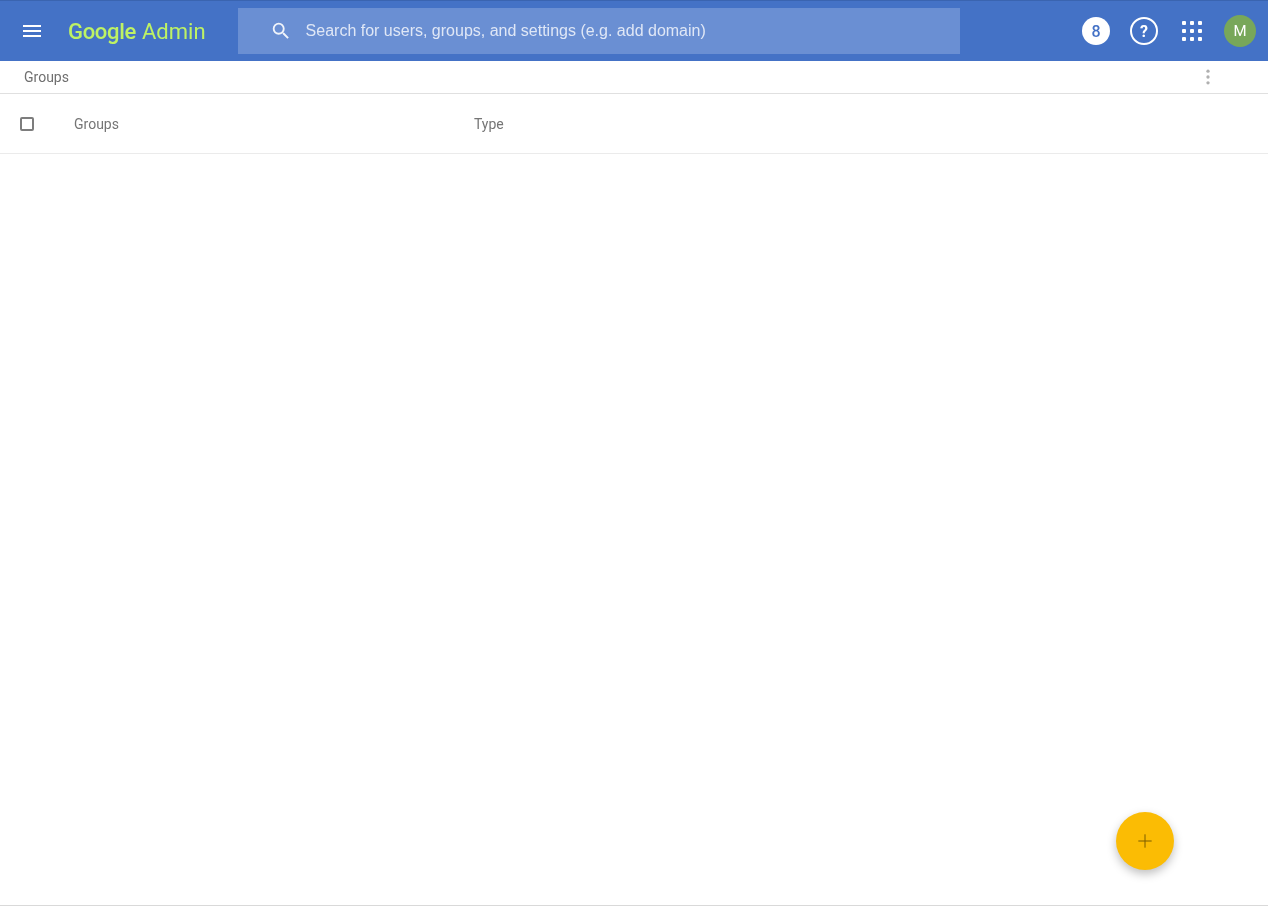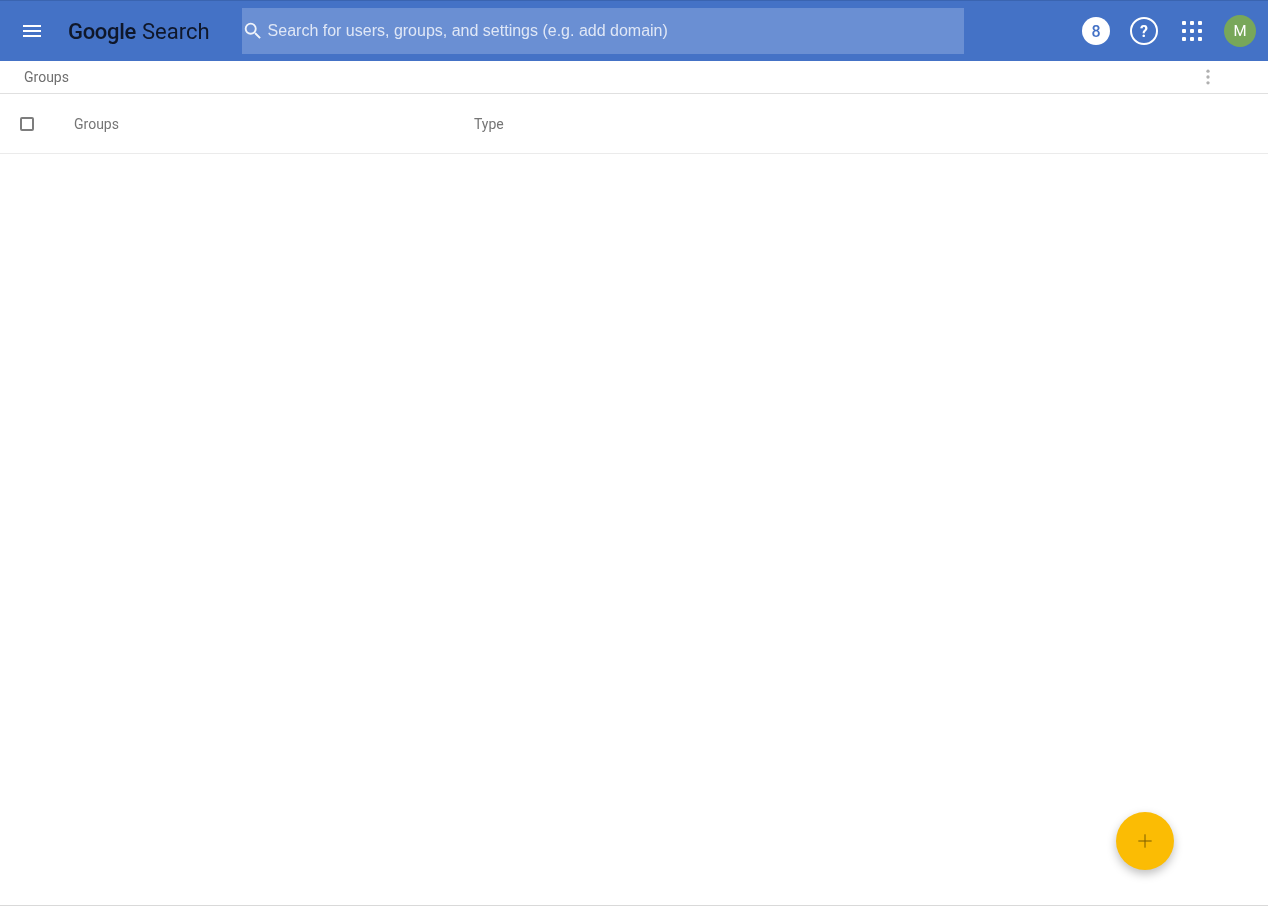--- a/index.html
+++ b/index.html
@@ -17,35 +17,35 @@
   }
   .menu-btn {
     width: 40px; height: 40px;
     display: flex; align-items: center; justify-content: center;
     border-radius: 50%; cursor: pointer;
     color: #fff;
   }
   .menu-btn svg { width: 24px; height: 24px; fill: #fff; }
   .logo {
     display: flex; align-items: baseline;
-    color: #0f172a;
+    color: #bef264;
     margin-left: 8px;
     margin-right: 24px;
     cursor: pointer;
   }
   .logo-google { font-size: 22px; font-weight: 500; letter-spacing: -0.3px; }
   .logo-admin { font-size: 22px; font-weight: 400; margin-left: 6px; }
   .search-box {
     flex: 0 0 722px;
     height: 46px;
     background: #6a8fd3;
     border-radius: 0;
     display: flex; align-items: center;
-    padding: 0 0;
-    gap: 4px;
+    padding: 0 32px;
+    gap: 14px;
   }
   .search-box svg { width: 22px; height: 22px; fill: #fff; opacity: 0.9; }
   .search-input {
     flex: 1;
     background: transparent;
     border: none;
     outline: none;
     color: #fff;
     font-size: 16px;
   }
@@ -161,21 +161,21 @@
 <body>
 
 <div class="header">
   <div class="menu-btn">
     <svg viewBox="0 0 24 24">
         <path d="M3 6h18v2H3V6zm0 5h18v2H3v-2zm0 5h18v2H3v-2z"></path>
       </svg>
   </div>
   <div class="logo">
     <span class="logo-google">Google</span>
-    <span class="logo-admin">Search</span>
+    <span class="logo-admin">Admin</span>
   </div>
   <div class="search-box">
     <svg viewBox="0 0 24 24">
         <path d="M15.5 14h-.79l-.28-.27A6.471 6.471 0 0016 9.5 6.5 6.5 0 109.5 16c1.61 0 3.09-.59 4.23-1.57l.27.28v.79l5 4.99L20.49 19l-4.99-5zm-6 0C7.01 14 5 11.99 5 9.5S7.01 5 9.5 5 14 7.01 14 9.5 11.99 14 9.5 14z"></path>
       </svg>
     <input class="search-input" placeholder="Search for users, groups, and settings (e.g. add domain)" style="">
   </div>
   <div class="header-spacer"></div>
   <div class="header-icon">
     <div class="circle-icon">8</div>

